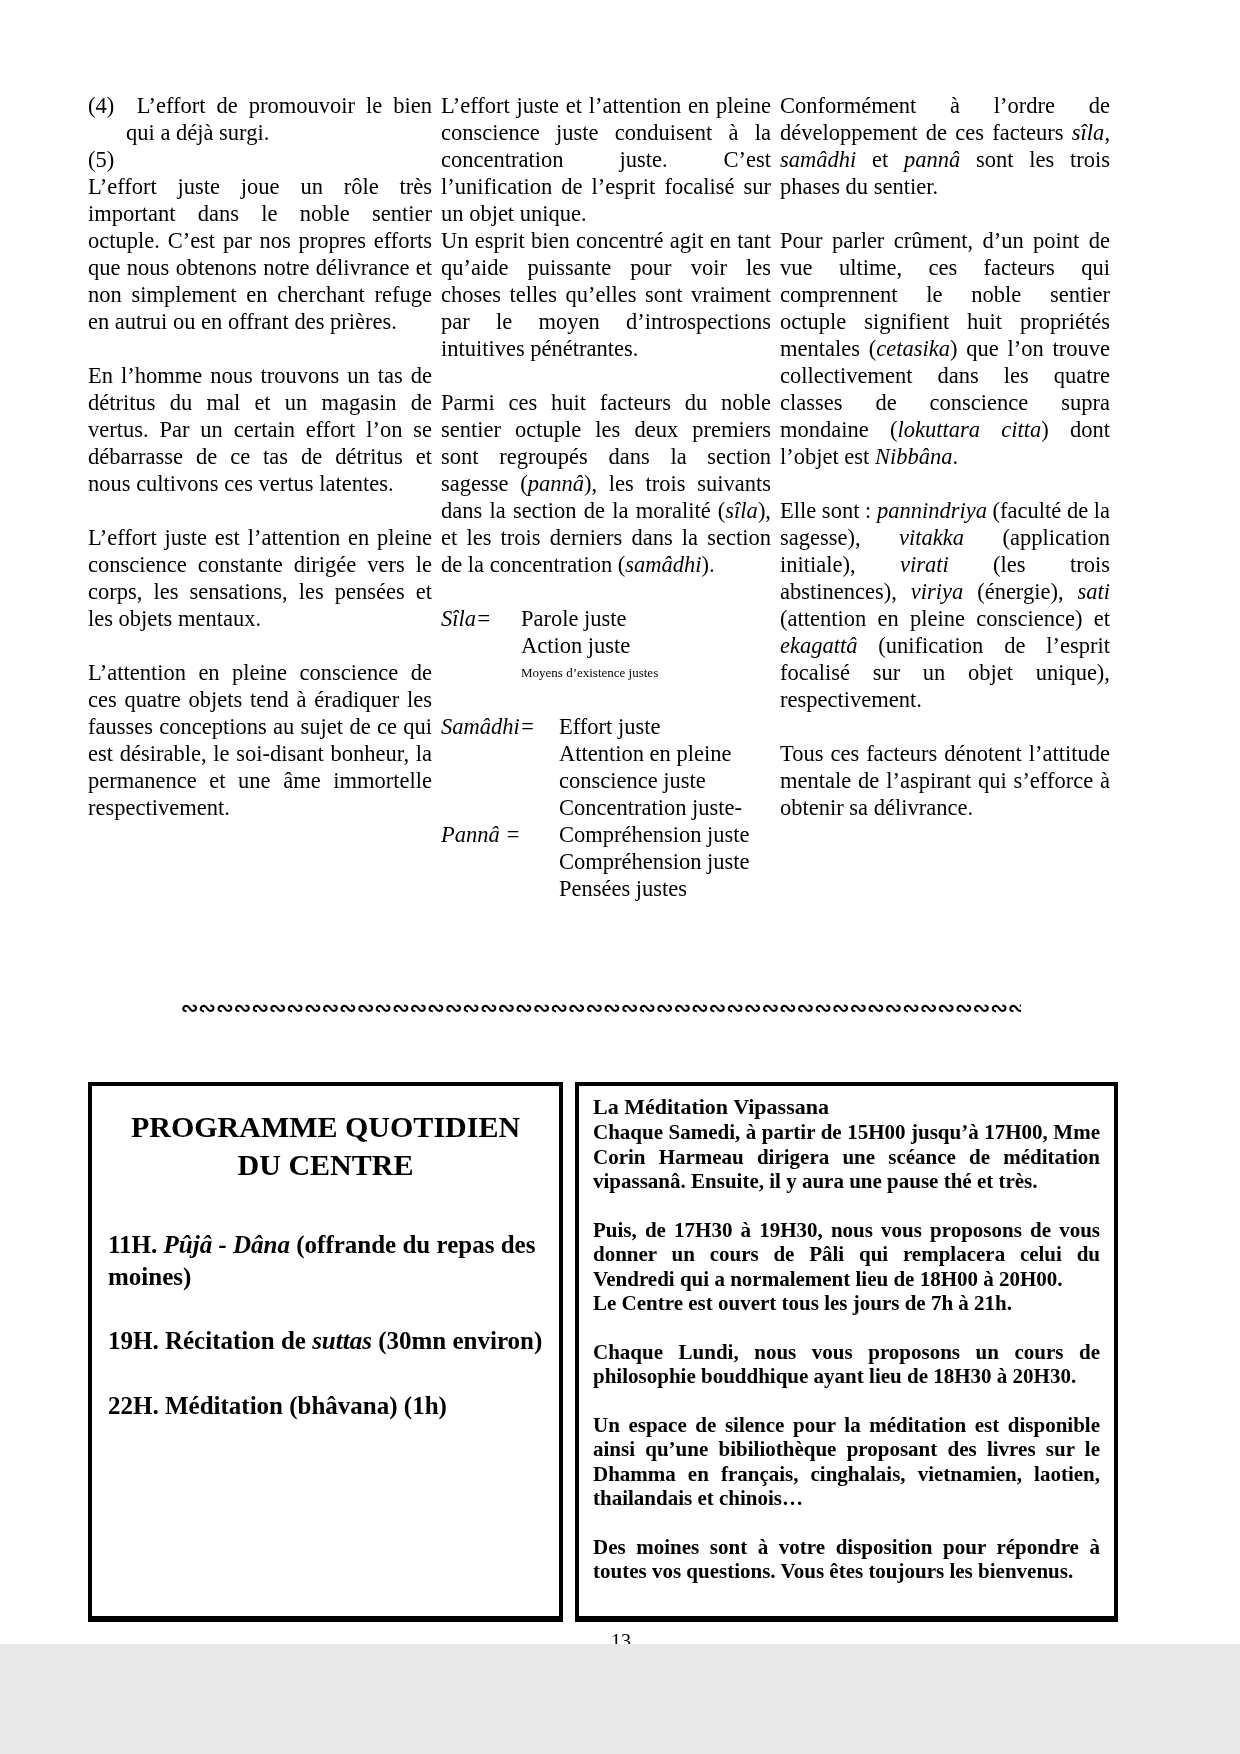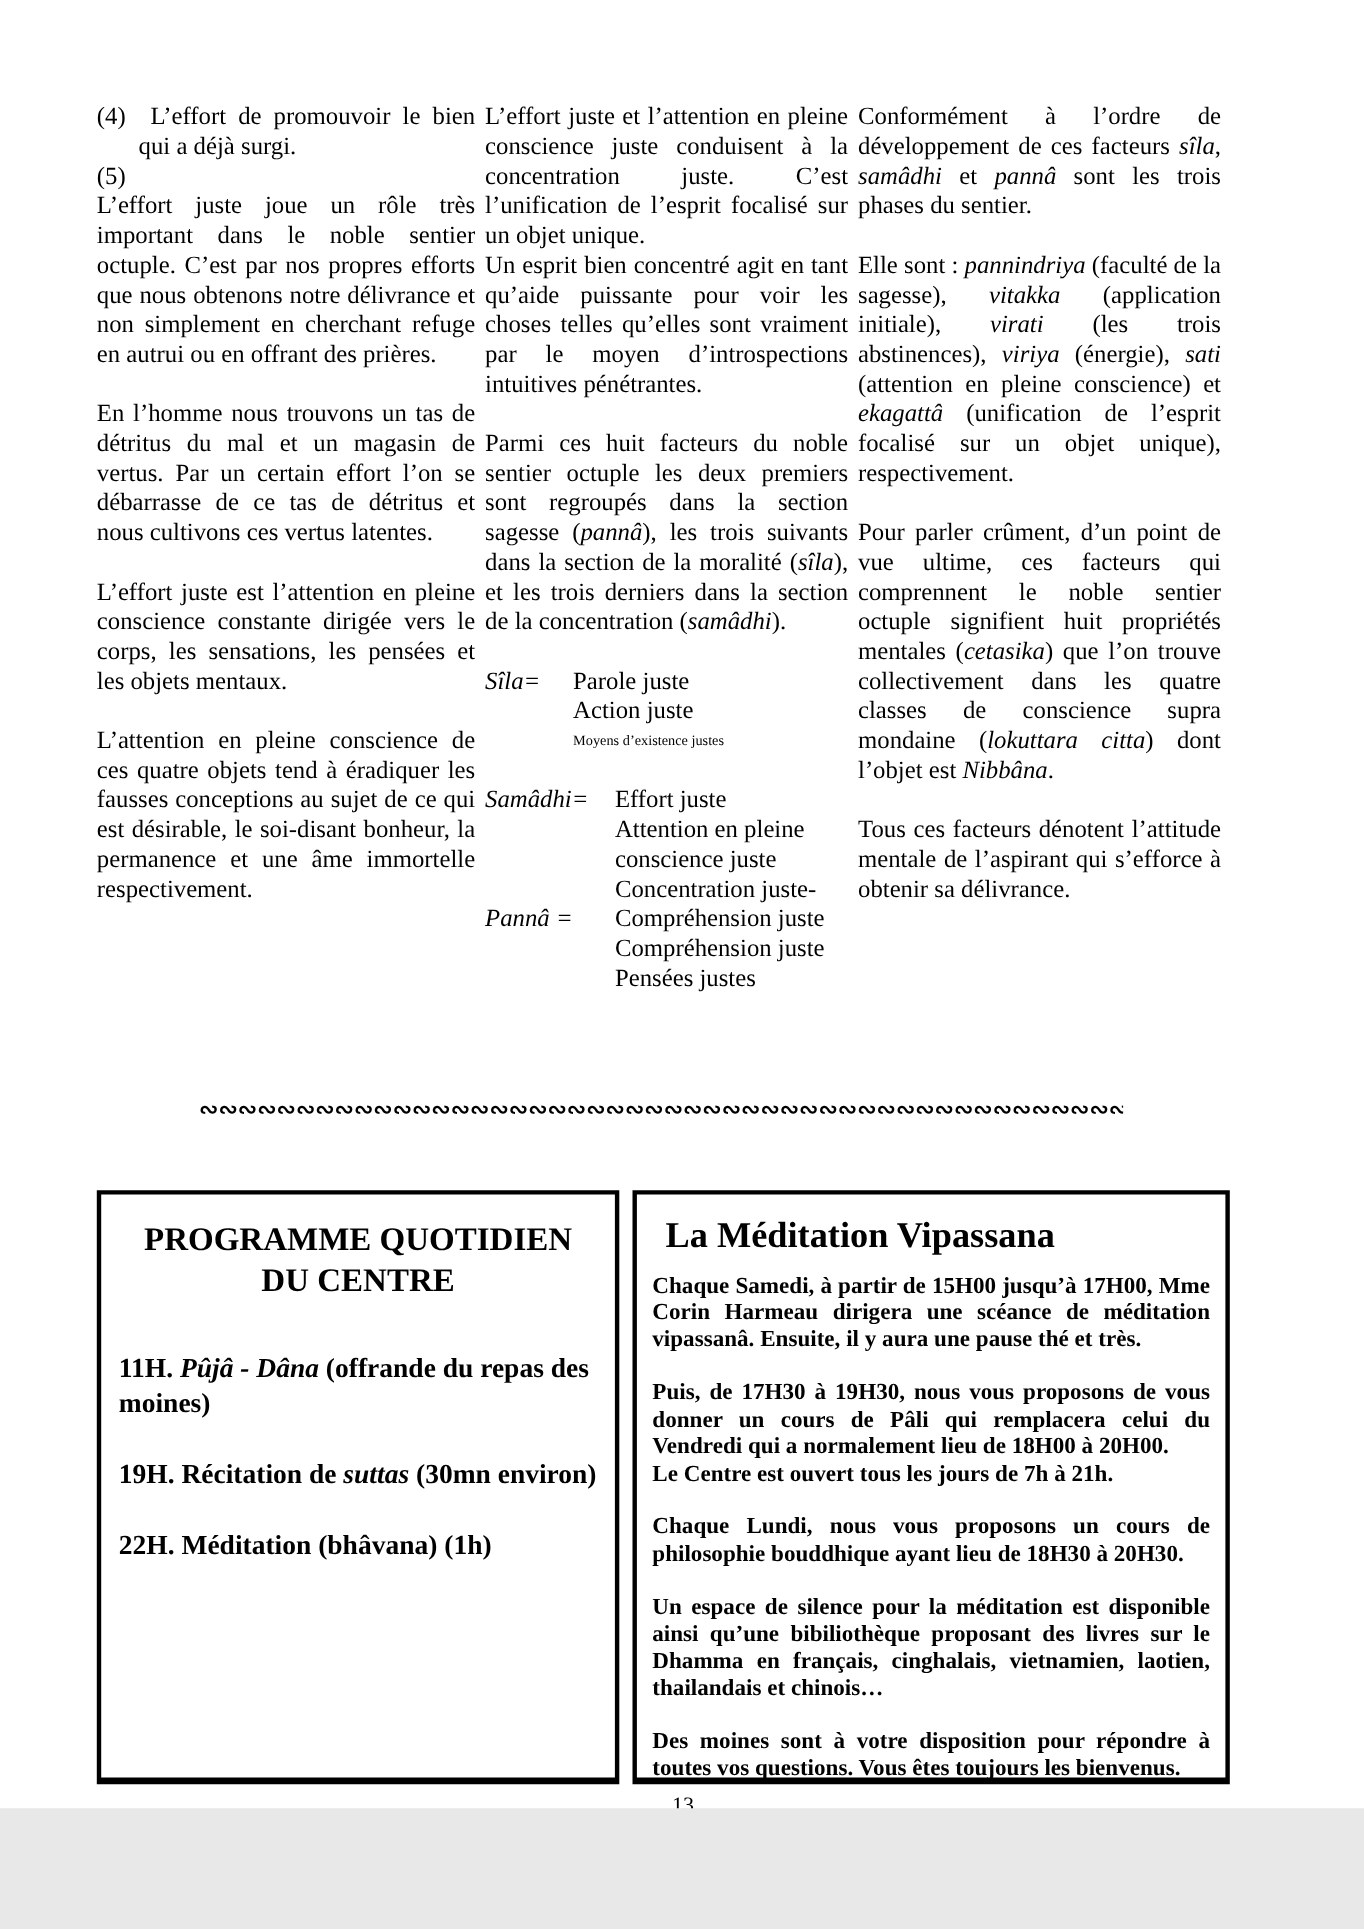--- a/index.html
+++ b/index.html
@@ -51,21 +51,21 @@
   }
   .box-prog{width:475px;padding:14px 16px;}
   .prog-title{
     font-size:30px;font-weight:bold;text-align:center;line-height:1.25;
     margin:8px auto 0;max-width:430px;
   }
   .prog-item{font-size:25px;font-weight:bold;line-height:1.26;margin:33px 0 0;text-align:left;}
   .prog-item:first-child{margin-top:0;}
   .prog-items{margin-top:46px;}
   .box-vip{flex:1;padding:8px 14px 10px;}
-  .vip-title{font-size:33px;font-weight:bold;margin:12px;line-height:1.15;}
+  .vip-title{font-size:22px;font-weight:bold;margin:0;line-height:1.15;}
   .vip-block{margin-top:24px;}
   .vip-block.first{margin-top:1px;}
   .vip-block p{margin:0;font-size:21px;font-weight:bold;line-height:24.5px;text-align:justify;}
   .pageno{
     position:absolute;left:1px;top:1630px;width:1240px;
     text-align:center;font-size:20px;
   }
   i{font-style:italic;}
 </style>
 </head>
@@ -106,22 +106,22 @@
           <span class="term"><i>Pannâ =</i></span>
           <span class="defitems">
             <span class="defitem">Compréhension juste</span>
             <span class="defitem">Compréhension juste</span>
             <span class="defitem">Pensées justes</span>
           </span>
         </div>
       </div>
     <div class="col col-right" id="col-right">
         <p class="para">Conformément à l’ordre de développement de ces facteurs <i>sîla</i>, <i>samâdhi</i> et <i>pannâ</i> sont les trois phases du sentier.</p>
+        <p class="para gap">Pour parler crûment, d’un point de vue ultime, ces facteurs qui comprennent le noble sentier octuple signifient huit propriétés mentales (<i>cetasika</i>) que l’on trouve collectivement dans les quatre classes de conscience supra mondaine (<i>lokuttara citta</i>) dont l’objet est <i>Nibbâna</i>.</p>
         <p class="para gap">Elle sont : <i>pannindriya</i> (faculté de la sagesse), <i>vitakka</i> (application initiale), <i>virati</i> (les trois abstinences), <i>viriya</i> (énergie), <i>sati</i> (attention en pleine conscience) et <i>ekagattâ</i> (unification de l’esprit focalisé sur un objet unique), respectivement.</p>
-        <p class="para gap">Pour parler crûment, d’un point de vue ultime, ces facteurs qui comprennent le noble sentier octuple signifient huit propriétés mentales (<i>cetasika</i>) que l’on trouve collectivement dans les quatre classes de conscience supra mondaine (<i>lokuttara citta</i>) dont l’objet est <i>Nibbâna</i>.</p>
         <p class="para gap">Tous ces facteurs dénotent l’attitude mentale de l’aspirant qui s’efforce à obtenir sa délivrance.</p>
       </div>
   </div>
 
   <div class="divider">
     <span class="divider-inner">∾∾∾∾∾∾∾∾∾∾∾∾∾∾∾∾∾∾∾∾∾∾∾∾∾∾∾∾∾∾∾∾∾∾∾∾∾∾∾∾∾∾∾∾∾∾∾∾∾∾∾∾∾∾∾∾∾∾∾∾</span>
   </div>
 
   <div class="boxes">
     <div class="box box-prog">

